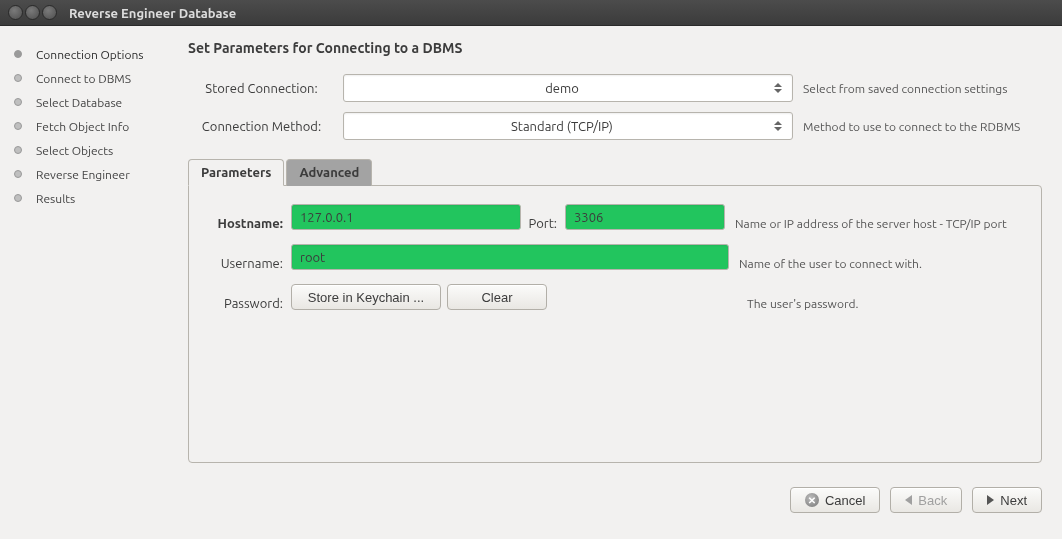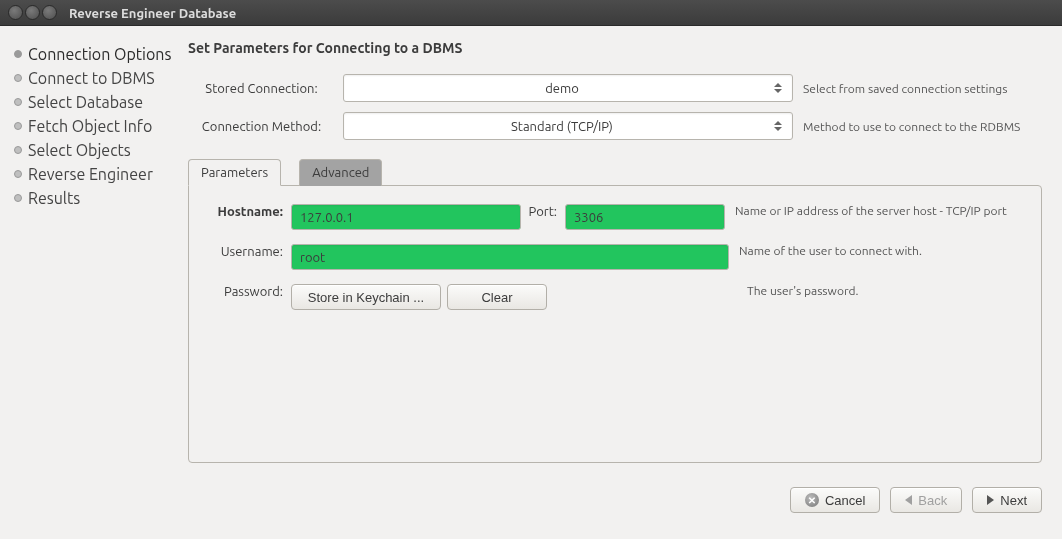--- a/index.html
+++ b/index.html
@@ -40,23 +40,23 @@
     height: calc(539px - 26px);
     background: #f2f1f0;
   }
   .sidebar {
     width: 180px;
     padding: 16px 6px 6px 14px;
   }
   .step {
     display: flex;
     align-items: center;
-    gap: 6px;
+    gap: 14px;
     height: 24px;
-    font-size: 16px;
+    font-size: 12px;
     color: #444;
   }
   .step .bullet {
     width: 8px; height: 8px;
     border-radius: 50%;
     background: #bfbfbf;
     border: 1px solid #9a9a9a;
   }
   .step.active { font-weight: normal; color: #2b2b2b; }
   .step.active .bullet { background: #9a9a9a; }
@@ -112,23 +112,24 @@
     font-size: 12px;
     color: #555;
     margin-left: 10px;
     white-space: nowrap;
   }
   .tabs-wrap {
     margin-top: 8px;
   }
   .tab-labels {
     display: flex;
-    gap: 16px;
+    gap: 0;
     position: relative;
     z-index: 2;
+    font-weight: bold;
   }
   .tab {
     padding: 5px 12px 6px;
     border: 1px solid #b7b4ad;
     border-bottom: none;
     background: #a3a3a3;
     border-radius: 4px 4px 0 0;
     font-size: 13px;
     margin-right: 2px;
     position: relative;
@@ -141,21 +142,21 @@
   .tab-panel {
     border: 1px solid #b7b4ad;
     border-radius: 0 4px 4px 4px;
     padding: 18px 14px 14px 14px;
     min-height: 278px;
     position: relative;
     z-index: 1;
   }
   .panel-row {
     display: flex;
-    align-items: flex-start;
+    align-items: flex-end;
     margin-bottom: 14px;
   }
   .panel-row .pr-label {
     width: 88px;
     text-align: right;
     padding-right: 8px;
   }
   .panel-row .pr-label.bold { font-weight: bold; }
   input.textfield {
     height: 26px;

